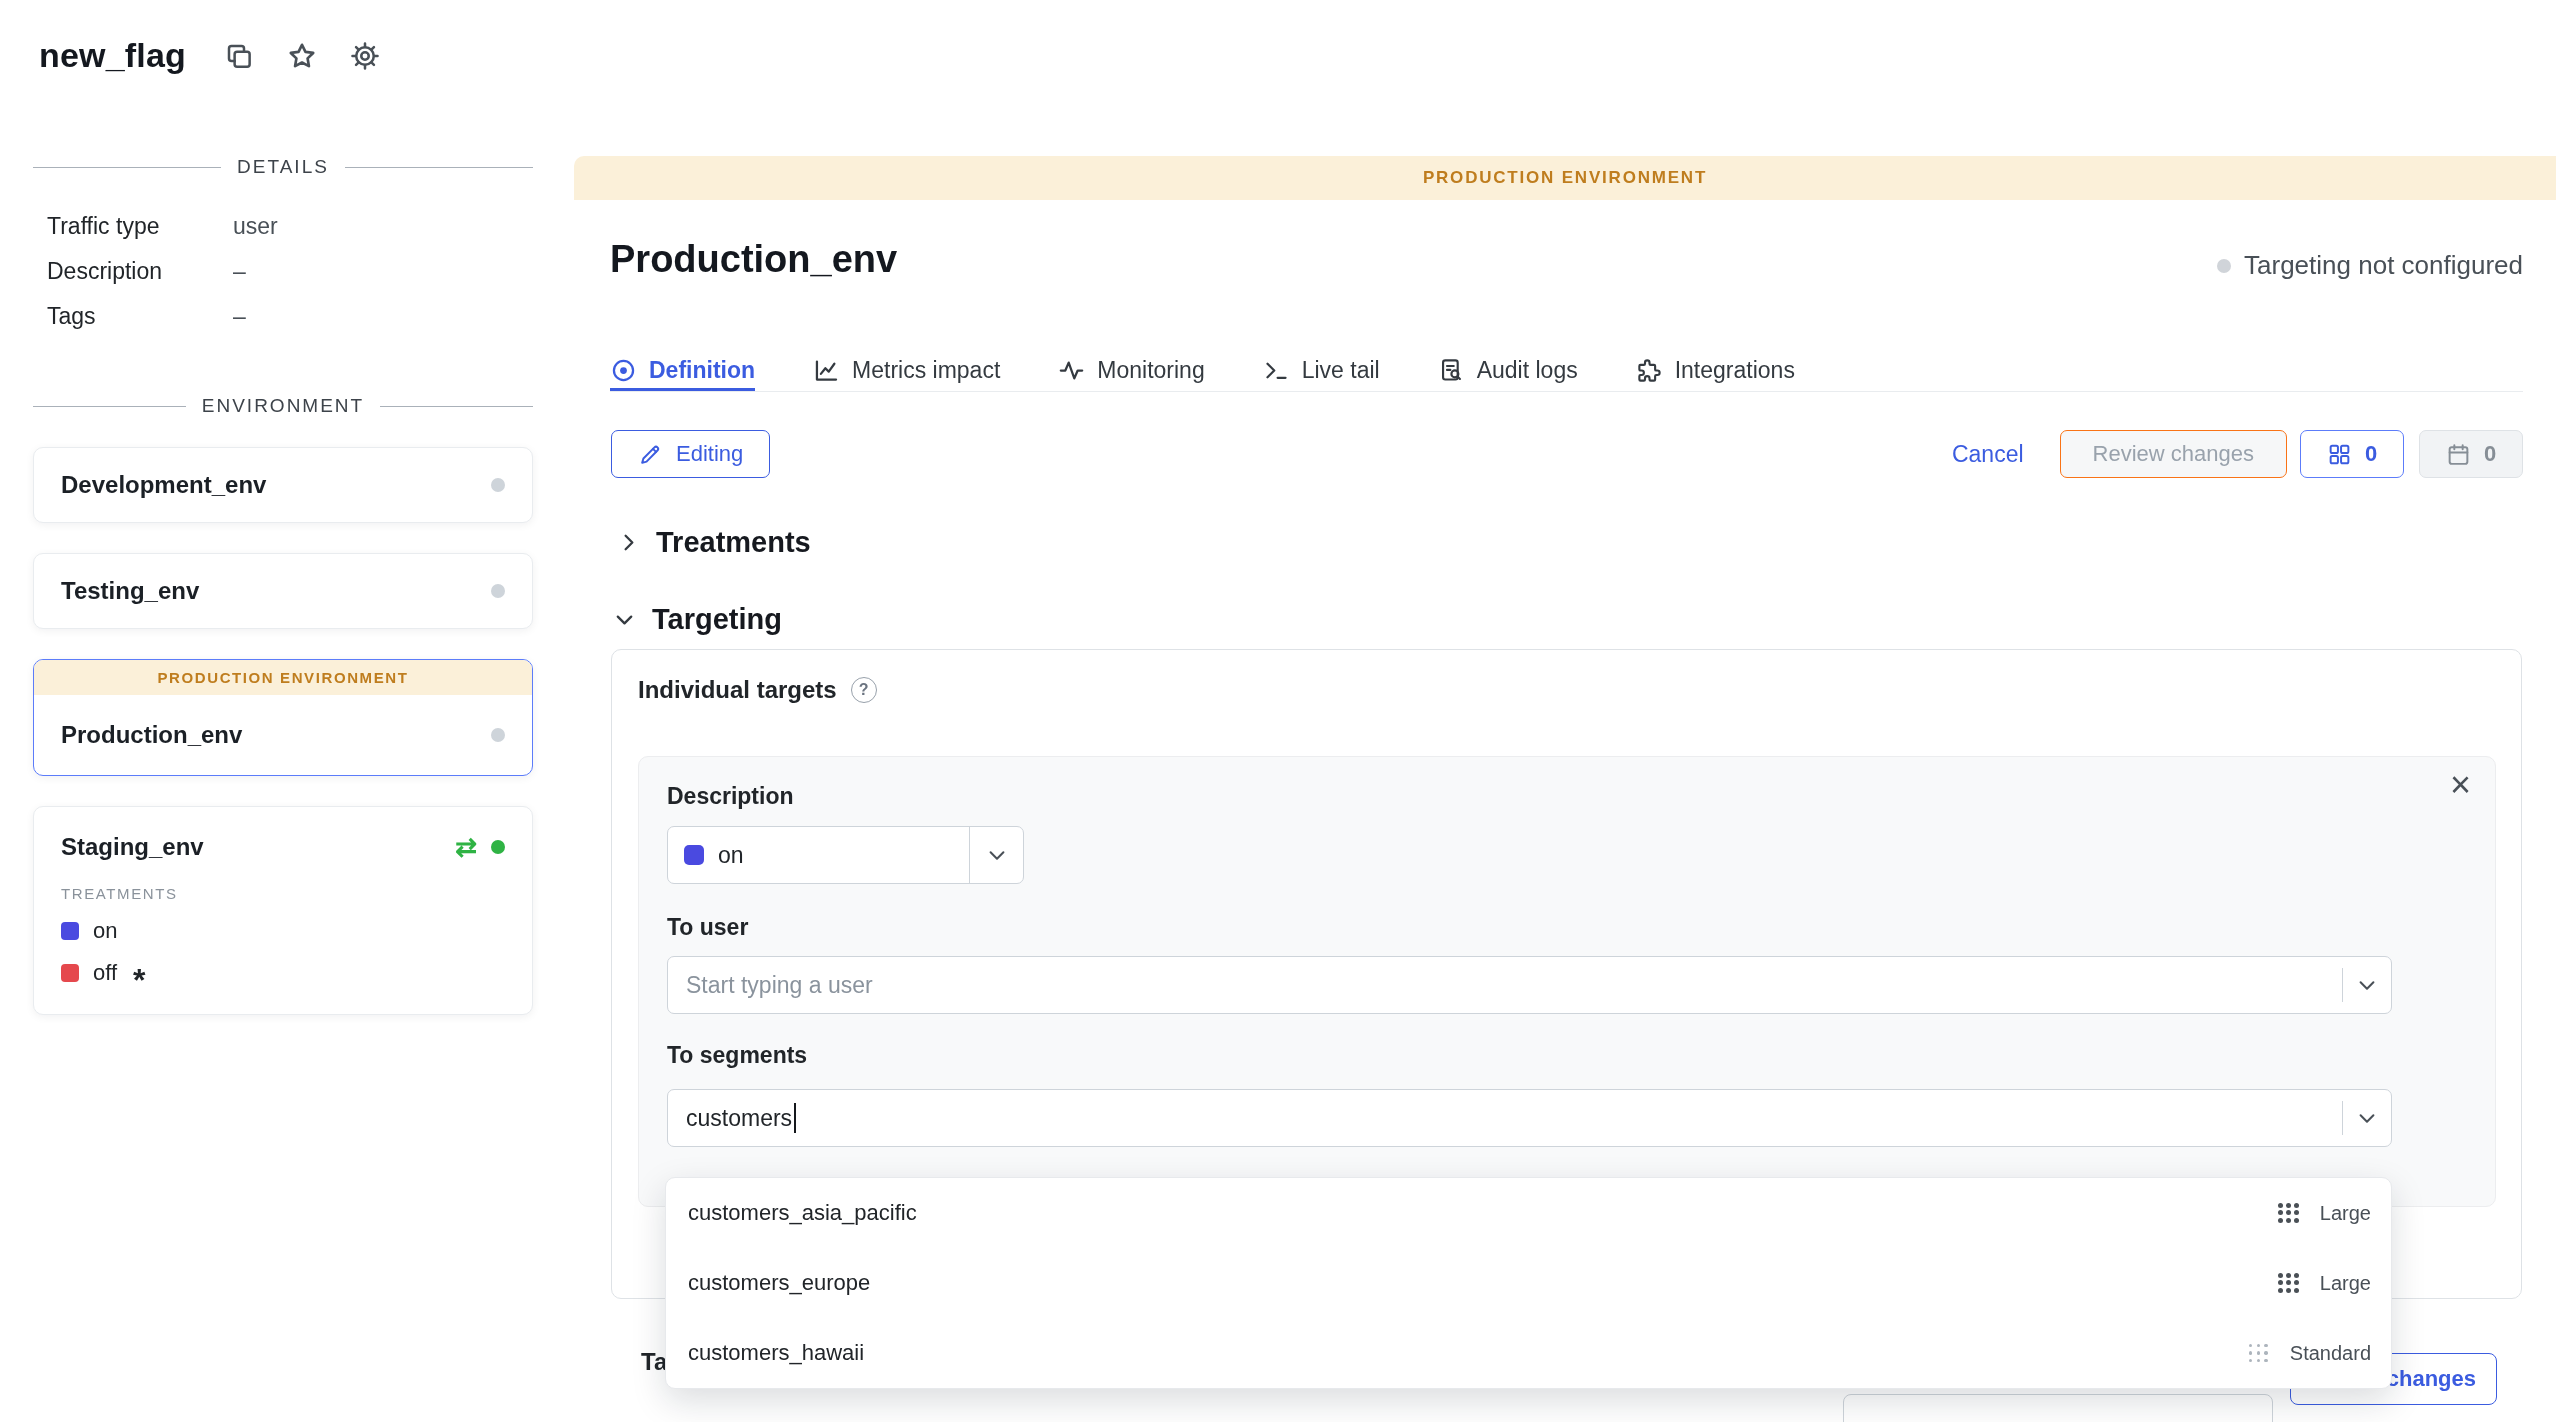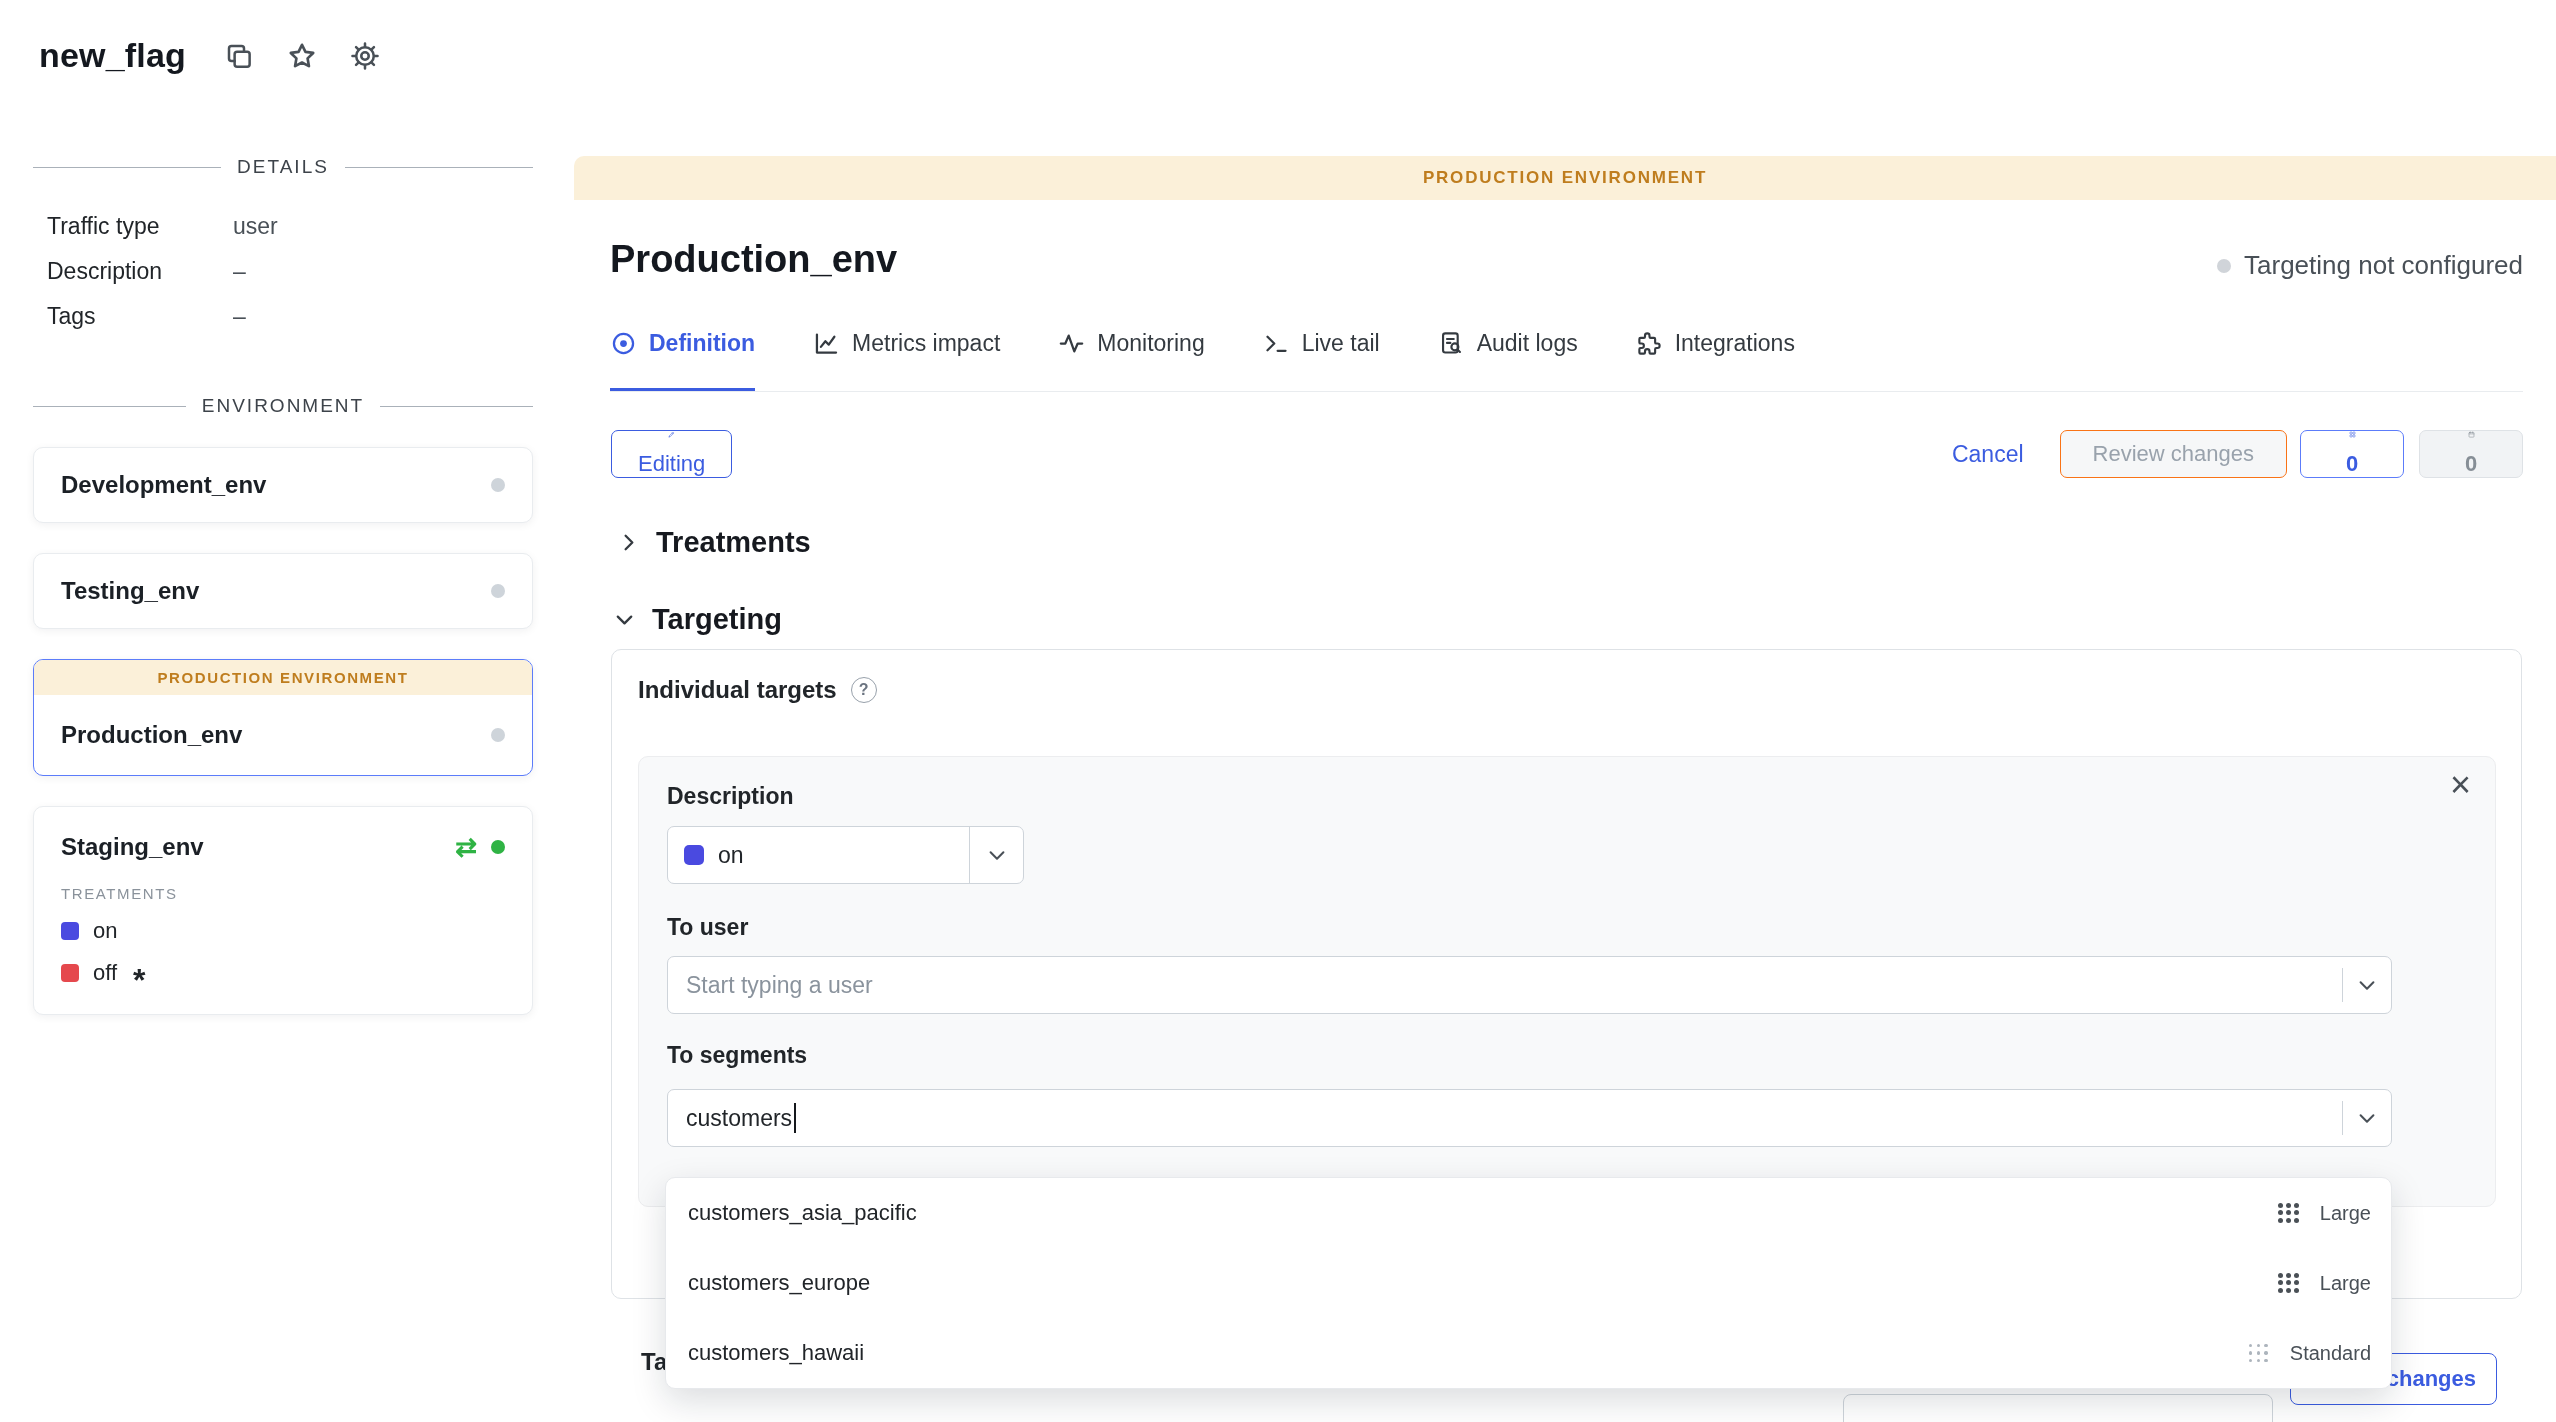--- a/index.html
+++ b/index.html
@@ -63,25 +63,25 @@
     position:absolute; left:574px; top:156px; right:0; height:44px;
     background:#fbf0d9; color:#bf7d1e; border-radius:10px 0 0 0;
     display:flex; align-items:center; justify-content:center;
     font-size:17px; font-weight:700; letter-spacing:1.8px;
   }
   .page-title { position:absolute; left:610px; top:238px; font-size:38px; font-weight:700; color:#14181f; }
   .status-note { position:absolute; right:33px; top:250px; display:flex; align-items:center; gap:13px; font-size:26px; color:#495057; }
   .status-note .dot { background:#d0d4d9; }
 
   .tabs { position:absolute; left:610px; right:33px; top:330px; height:62px; display:flex; gap:58px; border-bottom:1px solid #e9ecef; }
-  .tab { display:flex; align-items:flex-start; gap:12px; font-size:23px; color:#343a40; border-bottom:3px solid transparent; padding-bottom:4px; cursor:pointer; }
+  .tab { display:flex; align-items:flex-end; gap:12px; font-size:23px; color:#343a40; border-bottom:3px solid transparent; padding-bottom:4px; cursor:pointer; }
   .tab.active { color:#3b5ce0; font-weight:600; border-bottom-color:#3b5ce0; }
 
   .toolbar { position:absolute; left:611px; right:33px; top:430px; height:48px; display:flex; align-items:center; }
-  .btn { height:48px; border-radius:7px; font-size:22px; display:flex; align-items:center; justify-content:center; cursor:pointer; background:#fff;flex-direction:column; }
+  .btn { height:48px; border-radius:7px; font-size:22px; display:flex; align-items:center; justify-content:center; cursor:pointer; background:#fff; }
   .btn-editing { border:1.5px solid #3b5ce0; color:#3b5ce0; gap:13px; padding:0 26px; font-weight:500; }
   .tb-right { margin-left:auto; display:flex; align-items:center; }
   .link-cancel { color:#3b5ce0; font-size:23px; font-weight:500; cursor:pointer; }
   .btn-review { margin-left:36px; border:1px solid #f97316; background:#f6f7f8; color:#99a2ac; padding:0 32px; cursor:default; }
   .btn-count { margin-left:13px; width:104px; gap:13px; border:1px solid #5c7cfa; color:#3b5ce0; font-weight:600; }
   .btn-count.disabled { margin-left:15px; border:1px solid #dee2e6; background:#f1f3f5; color:#868e96; }
 
   .sec-head { position:absolute; display:flex; align-items:center; gap:16px; font-size:29px; font-weight:700; color:#16191f; cursor:pointer; }
   .sec-treatments { left:617px; top:526px; }
   .sec-targeting { left:613px; top:603px; }

